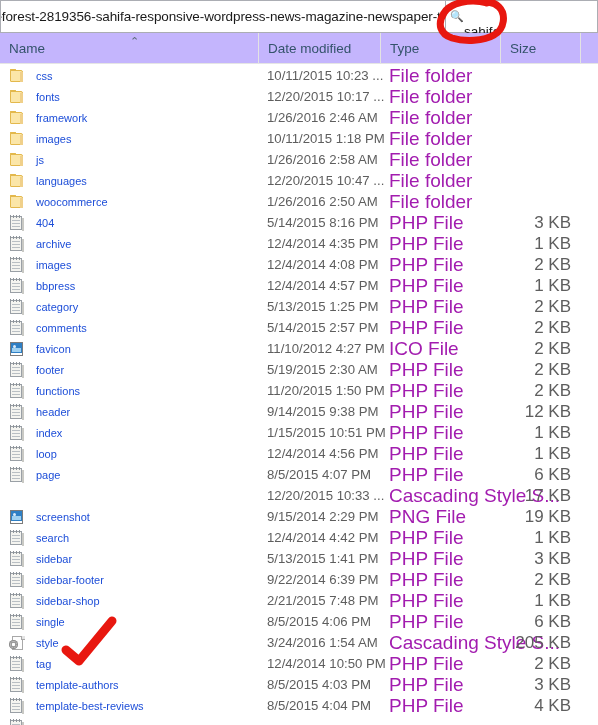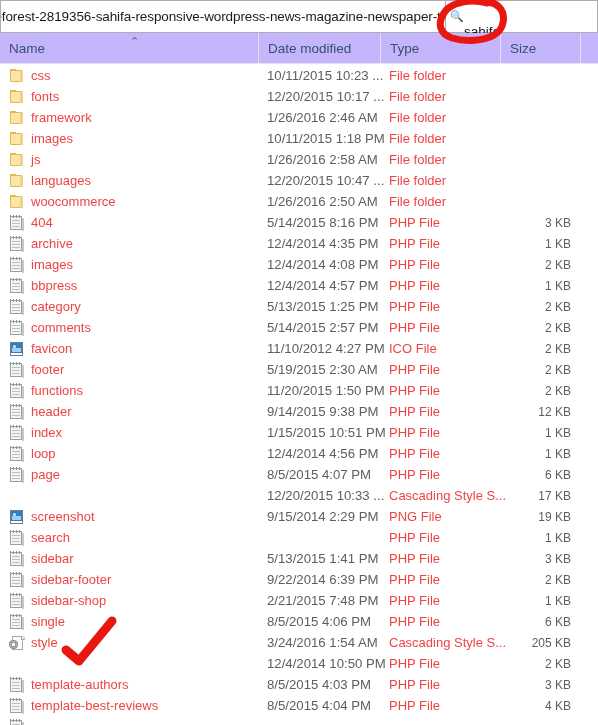--- a/index.html
+++ b/index.html
@@ -108,53 +108,53 @@
   }
   .cell-name {
     position: absolute;
     left: 0; top: 0;
     width: 258px; height: 21px;
     display: flex;
     align-items: center;
     padding-left: 9px;
   }
   .nm {
-    font-size: 13px;
-    color: #ef4444;
+    font-size: 11px;
+    color: #1d4ed8;
     white-space: nowrap;
-    margin-left: 6px;
+    margin-left: 11px;
   }
   .cell-date {
     position: absolute;
     left: 258px; top: 0;
     width: 122px; height: 21px;
     display: flex; align-items: center;
     padding-left: 9px;
     font-size: 13.2px;
     color: #5e5e5e;
     white-space: nowrap;
   }
   .cell-type {
     position: absolute;
     left: 380px; top: 0;
     width: 120px; height: 21px;
     display: flex; align-items: center;
     padding-left: 9px;
-    font-size: 13px;
-    color: #ef4444;
+    font-size: 19px;
+    color: #a21caf;
     white-space: nowrap;
   }
   .cell-size {
     position: absolute;
     left: 500px; top: 0;
     width: 80px; height: 21px;
     display: flex; align-items: center;
     justify-content: flex-end;
     padding-right: 9px;
-    font-size: 12px;
+    font-size: 17px;
     color: #5e5e5e;
     white-space: nowrap;
   }
 
   
   .ico { width: 16px; height: 16px; flex: 0 0 16px; position: relative; display:block; }
 
   
   .ico-folder .f-back {
     position: absolute; left: 1px; top: 2px;
@@ -583,20 +583,21 @@
       <div class="row">
         <div class="cell-name">
           <span class="ico ico-php">
             <span class="p-shadow"></span>
             <span class="p-page"></span>
             <span class="p-spiral"></span>
             <span class="p-lines"></span>
           </span>
           <span class="nm">search</span>
         </div>
+        <div class="cell-date">12/4/2014 4:42 PM</div>
         <div class="cell-type">PHP File</div>
         <div class="cell-size">1 KB</div>
       </div>
       <div class="row">
         <div class="cell-name">
           <span class="ico ico-php">
             <span class="p-shadow"></span>
             <span class="p-page"></span>
             <span class="p-spiral"></span>
             <span class="p-lines"></span>
@@ -656,20 +657,29 @@
             <span class="c-fold"></span>
             <span class="c-gear"></span>
           </span>
           <span class="nm">style</span>
         </div>
         <div class="cell-date">3/24/2016 1:54 AM</div>
         <div class="cell-type">Cascading Style S...</div>
         <div class="cell-size">205 KB</div>
       </div>
       <div class="row">
+        <div class="cell-name">
+          <span class="ico ico-php">
+            <span class="p-shadow"></span>
+            <span class="p-page"></span>
+            <span class="p-spiral"></span>
+            <span class="p-lines"></span>
+          </span>
+          <span class="nm">tag</span>
+        </div>
         <div class="cell-date">12/4/2014 10:50 PM</div>
         <div class="cell-type">PHP File</div>
         <div class="cell-size">2 KB</div>
       </div>
       <div class="row">
         <div class="cell-name">
           <span class="ico ico-php">
             <span class="p-shadow"></span>
             <span class="p-page"></span>
             <span class="p-spiral"></span>

